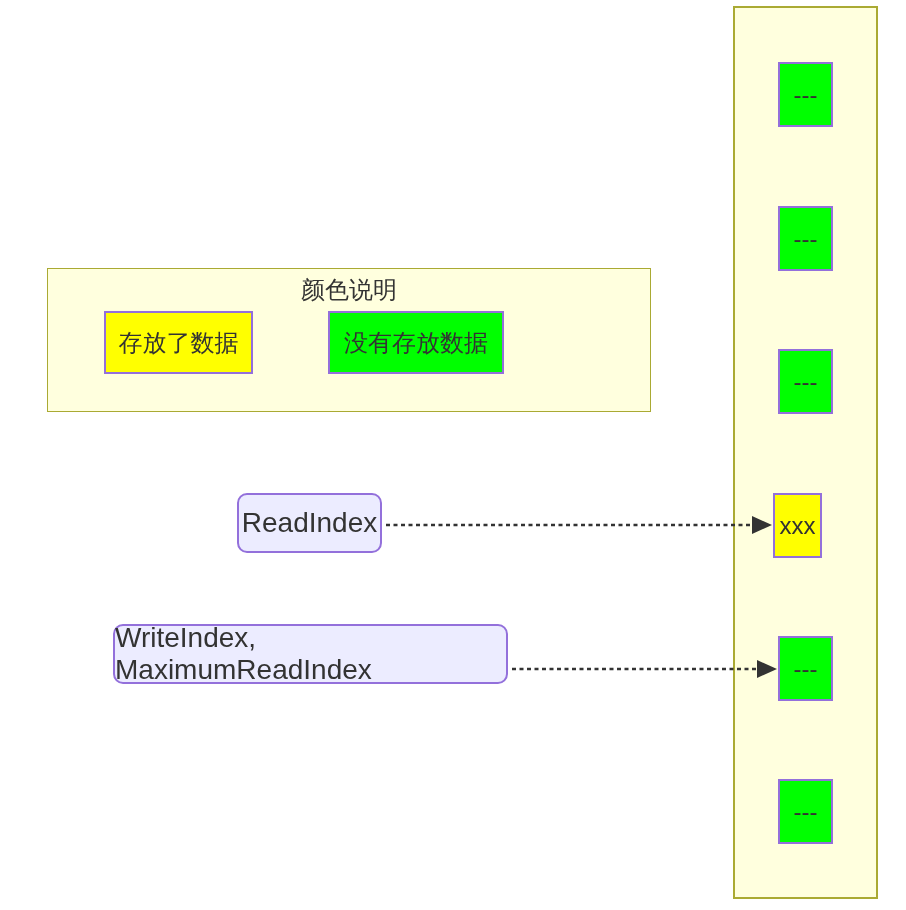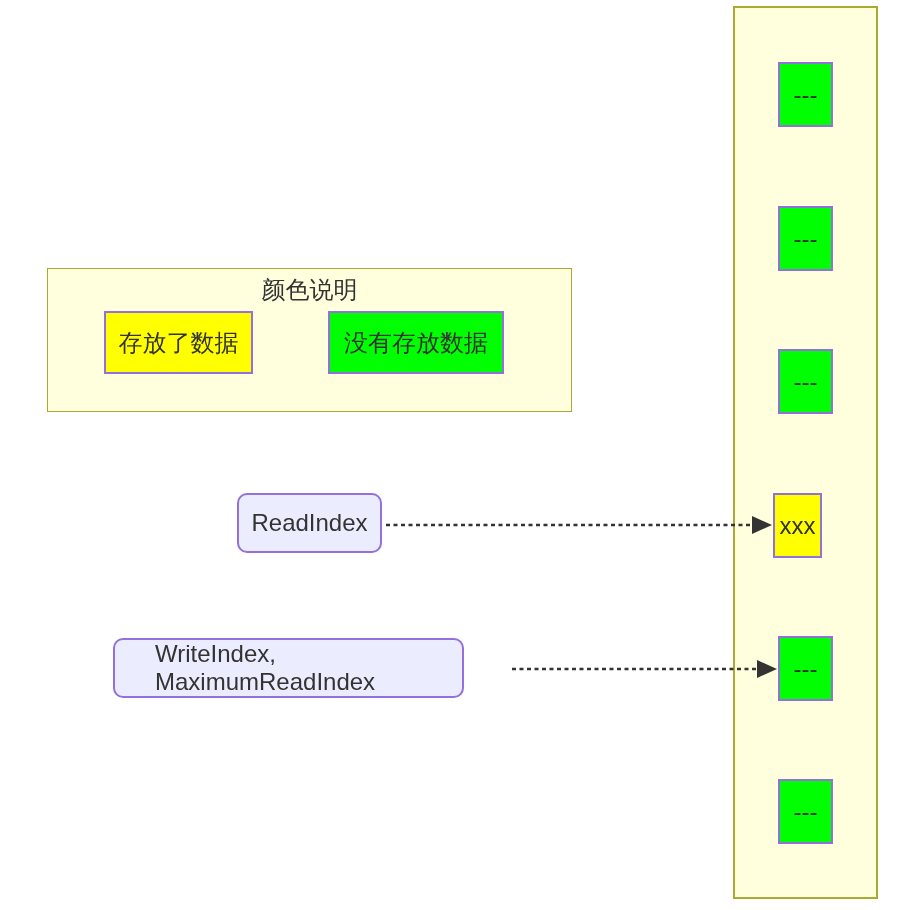--- a/index.html
+++ b/index.html
@@ -25,21 +25,21 @@
     background:#ffffff;
     overflow:hidden;
   }
   
   .cluster{
     position:absolute;
     background:var(--cluster-fill);
     border:2px solid var(--cluster-border);
   }
   .cluster.legend{
-    left:47px; top:268px; width:525px; height:144px;
+    left:47px; top:268px; width:604px; height:144px;
     border-width:1.5px;
   }
   .cluster.buffer-column{
     left:733px; top:6px; width:145px; height:893px;
   }
   .cluster-title{
     position:absolute;
     left:0; right:0; top:5px;
     text-align:center;
     font-size:24px;
@@ -71,25 +71,25 @@
   [data-type="filled"]{ background:var(--filled-fill); }
   
   .pointer-node{
     position:absolute;
     background:var(--node-fill);
     border:2px solid var(--node-border);
     border-radius:10px;
     display:flex;
     align-items:center;
     justify-content:center;
-    font-size:24px;
+    font-size:28px;
     color:var(--text);
   }
   .pointer-node.read{ left:237px; top:493px; width:145px; height:60px; }
-  .pointer-node.write{ left:113px; top:638px; width:351px; height:60px;padding-left:40px; }
+  .pointer-node.write{ left:113px; top:624px; width:395px; height:60px; }
   
   .edges{
     position:absolute;
     left:0; top:0;
     width:906px; height:910px;
     pointer-events:none;
   }
   .edge-line{
     stroke:var(--arrow);
     stroke-width:2.5;

